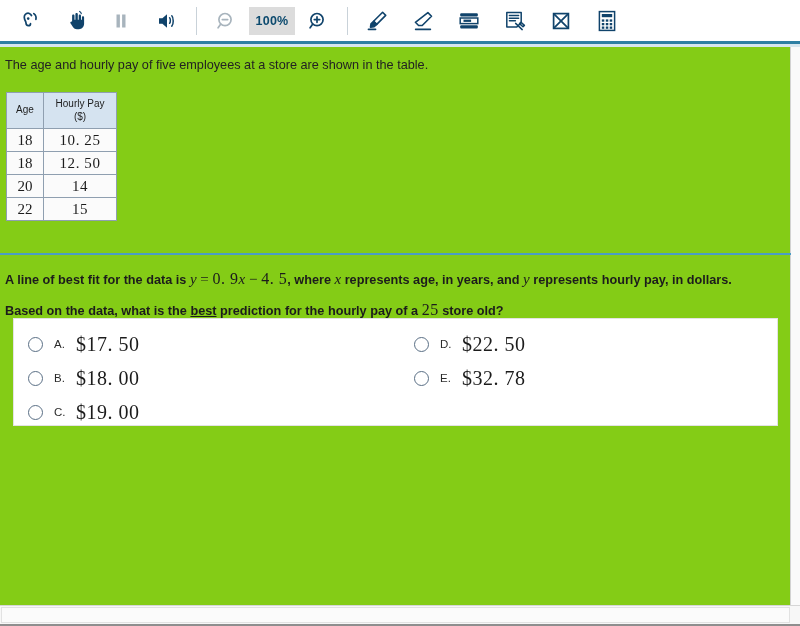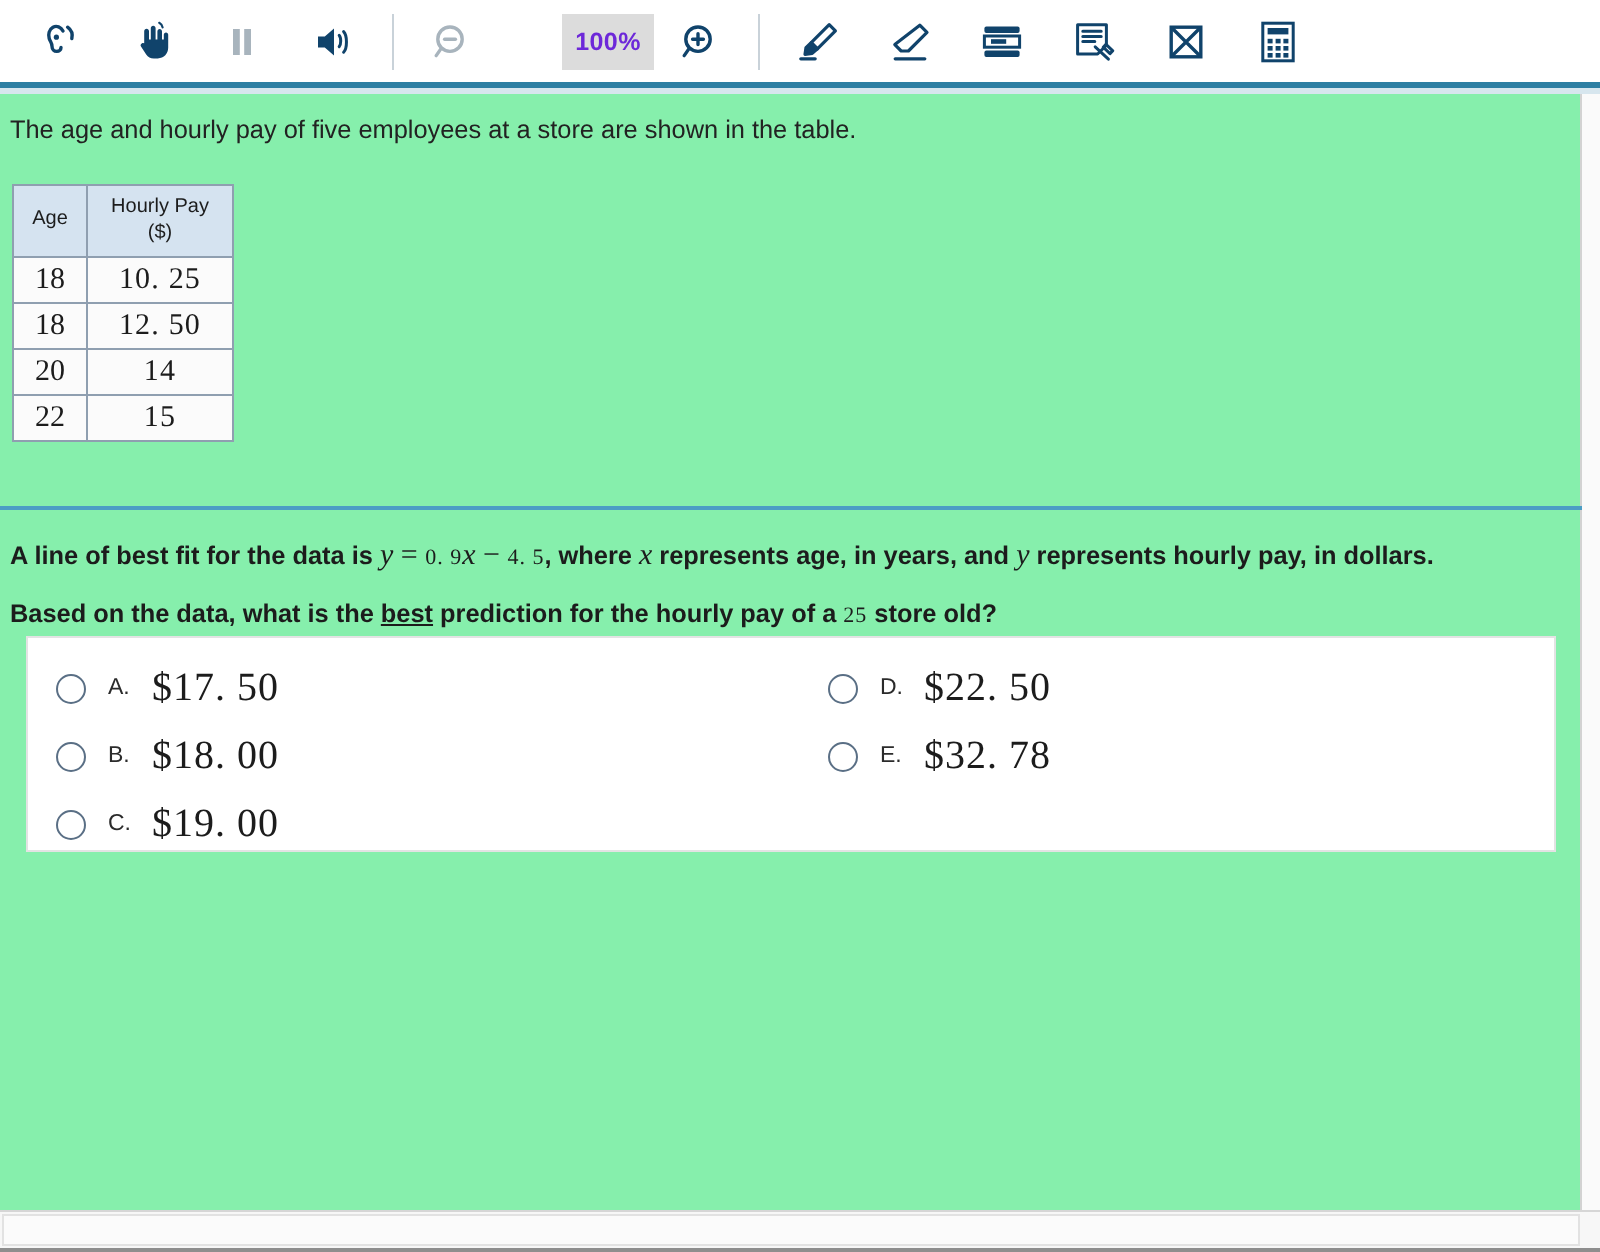--- a/index.html
+++ b/index.html
@@ -34,43 +34,42 @@
   .tool.disabled { color: #a8b4bd; }
   .tool-sep {
     width: 1px; height: 28px;
     background: #c9d2d9;
     margin: 0 6px;
     flex: 0 0 auto;
   }
   .zoom-level {
     height: 28px; min-width: 46px;
     background: #dcdcdc;
-    color: #6d28d9;
+    color: #0c4a6e;
     font-size: 12.5px; font-weight: bold;
     display: flex; align-items: center; justify-content: center;
     letter-spacing: .2px;
     padding: 0 6px;
-    margin-left: 32px;
   }
 
   
   #rule-dark {
     position: absolute; left: 0; top: 41px;
     width: 800px; height: 3px; background: #2e7fa3;
   }
   #rule-light {
     position: absolute; left: 0; top: 44px;
     width: 800px; height: 3px; background: #d7e6ee;
   }
 
   
   #page {
     position: absolute; left: 0; top: 47px;
     width: 791px; height: 558px;
-    background: #86efac;
+    background: #84cc16;
     border-right: 1px solid #d2d2d2;
     padding-left: 28px;
   }
 
   .stem {
     position: absolute;
     font-size: 12.7px;
     color: #222222;
     line-height: 1.35;
   }
@@ -125,21 +124,21 @@
   .mathvar {
     font-family: "Liberation Serif", serif;
     font-style: italic;
     font-weight: normal;
     font-size: 15px;
   }
   .mathnum {
     font-family: "Liberation Serif", serif;
     font-style: normal;
     font-weight: normal;
-    font-size: 11px;
+    font-size: 16px;
     letter-spacing: .5px;
   }
   .mathop {
     font-family: "Liberation Serif", serif;
     font-weight: normal;
     font-size: 15px;
   }
   .emph-underline { text-decoration: underline; }
 
   

